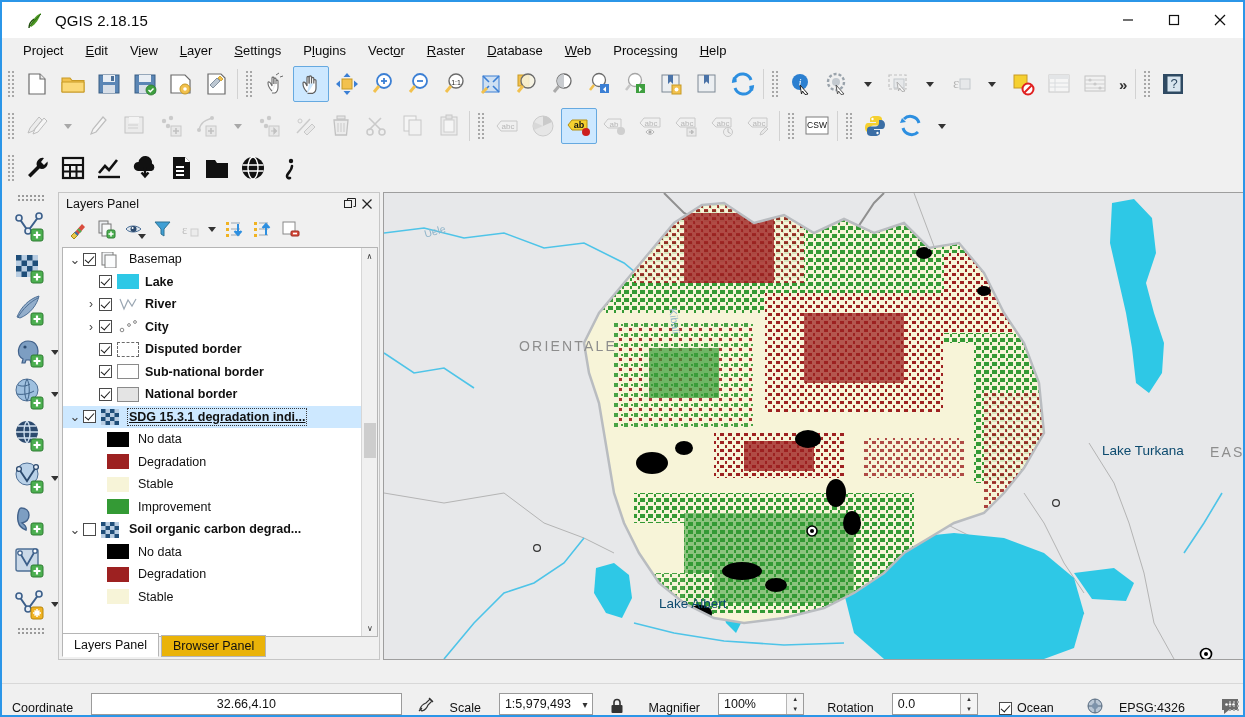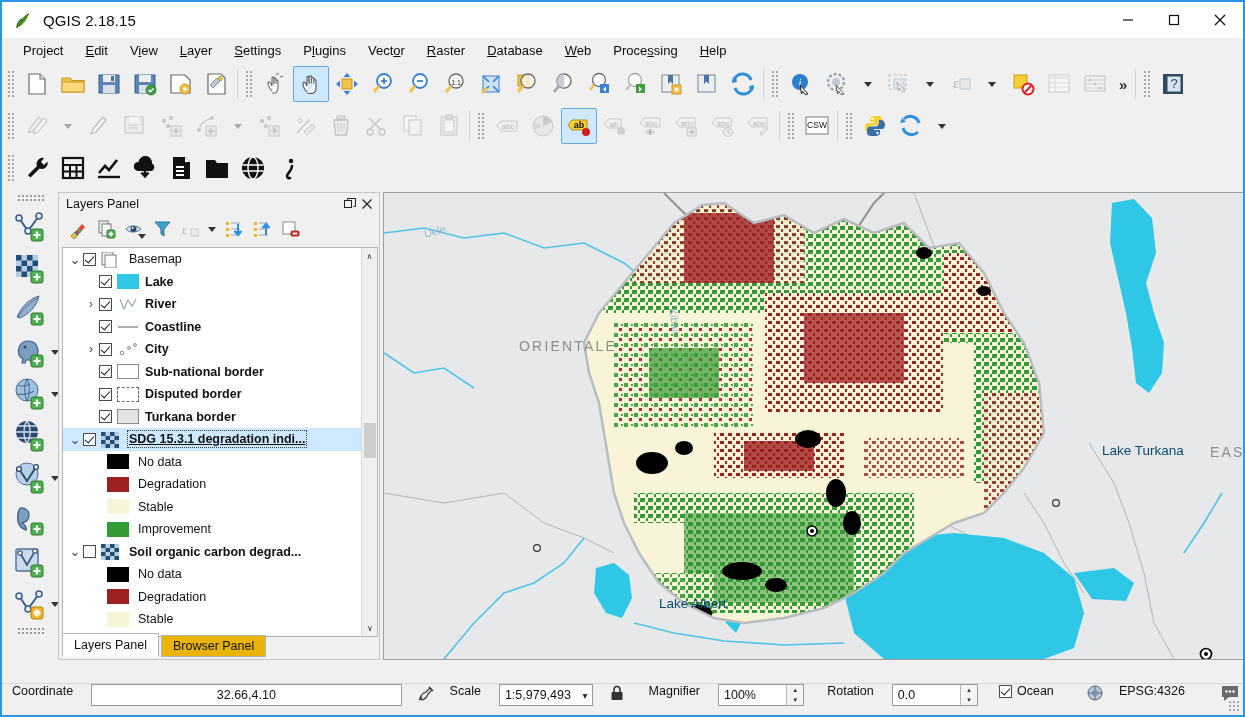--- a/index.html
+++ b/index.html
@@ -11,21 +11,21 @@
     color:#101010;
     background:#f0f0f0;
     overflow:hidden;
     -webkit-font-smoothing:antialiased;
   }
   #app { position:relative; width:1245px; height:717px;
          border:2px solid #2b96e8; background:#f0f0f0; overflow:hidden; }
 
   
   .titlebar { height:36px; background:#ffffff; display:flex; align-items:center;
-              padding-left:12px; position:relative; }
+              padding-left:24px; position:relative; }
   .titlebar .app-icon { width:20px; height:20px; margin-right:9px; position:relative; }
   .title-text { font-size:15px; color:#0a0a0a; letter-spacing:.1px; }
   .win-btns { position:absolute; right:0; top:0; height:36px; display:flex; }
   .win-btn { width:46px; height:36px; display:flex; align-items:center; justify-content:center;
              font-size:15px; color:#111; }
 
   
   .menubar { height:25px; background:#f0f0f0; display:flex; align-items:center;
              padding-left:10px; }
   .menu-item { padding:3px 11px; font-size:13px; color:#0b0b0b; white-space:nowrap; }
@@ -104,21 +104,21 @@
          background:#e7e8ea; border:1px solid #9e9e9e; overflow:hidden; }
   .map svg { display:block; }
   .maplbl { position:absolute; pointer-events:none; white-space:nowrap; }
   .lbl-prov { color:#8d8d8d; font-size:14px; letter-spacing:2.2px; }
   .lbl-lake { color:#0c4a6e; font-size:13.5px; }
   .lbl-river { color:#8fb4c9; font-size:10.5px; }
 
   
   .statusbar { position:absolute; left:0; bottom:0; width:1241px; height:32px;
                background:#f0f0f0; border-top:1px solid #d8d8d8;
-               display:flex; align-items:flex-start; padding-left:10px; gap:11px; }
+               display:flex; align-items:flex-end; padding-left:10px; gap:11px; }
   .sb-label { font-size:12.5px; color:#111; margin-right:7px; white-space:nowrap; }
   .sb-input { height:22px; border:1px solid #9b9b9b; background:#fff; font-size:12.5px;
               display:flex; align-items:center; justify-content:center; color:#111; }
   .sb-combo { height:22px; border:1px solid #9b9b9b; background:#fff; font-size:12.5px;
               display:flex; align-items:center; padding-left:5px; color:#111; }
   .sb-combo .cv { flex:1; }
   .sb-spin { height:22px; border:1px solid #9b9b9b; background:#fff; display:flex;
              align-items:center; font-size:12.5px; color:#111; padding-left:5px; }
   .spin-btns { margin-left:auto; width:17px; height:20px; border-left:1px solid #b6b6b6;
                display:flex; flex-direction:column; background:#f4f4f4; }
@@ -848,58 +848,49 @@
             <span class="indent" style="width: 16px;"></span>
             <span class="exp" style="font-size: 12px;">›</span>
             <span class="cbx on"></span>
             <span class="sym"><svg width="22" height="15">
                 <path d="M3 2 L7 12 L11 3 L15 9 L19 2" fill="none" stroke="#9aa6b2" stroke-width="1.2"></path>
               </svg></span>
             <span class="lname bold">River</span>
           </div>
           <div class="lrow">
             <span class="indent" style="width: 16px;"></span>
-            <span class="exp"></span>
-            <span class="cbx on"></span>
-            <span class="sym"><svg width="22" height="15">
-                <line x1="1" y1="8" x2="21" y2="8" stroke="#9a9a9a" stroke-width="1.6"></line>
-              </svg></span>
-            <span class="lname bold">Coastline</span>
-          </div>
-          <div class="lrow">
-            <span class="indent" style="width: 16px;"></span>
             <span class="exp" style="font-size: 12px;">›</span>
             <span class="cbx on"></span>
             <span class="sym"><svg width="22" height="15">
                 <circle cx="5" cy="11" r="1.8" fill="none" stroke="#888"></circle>
                 <circle cx="12" cy="6" r="1.4" fill="none" stroke="#888"></circle>
                 <circle cx="18" cy="3" r="1.4" fill="none" stroke="#888"></circle>
               </svg></span>
             <span class="lname bold">City</span>
           </div>
           <div class="lrow">
             <span class="indent" style="width: 16px;"></span>
             <span class="exp"></span>
             <span class="cbx on"></span>
-            <span class="sym sym-box" style="background: rgb(255, 255, 255);"></span>
-            <span class="lname bold">Sub-national border</span>
+            <span class="sym" style="background: rgb(255, 255, 255); border: 1px dashed rgb(107, 107, 107);"></span>
+            <span class="lname bold">Disputed border</span>
           </div>
           <div class="lrow">
             <span class="indent" style="width: 16px;"></span>
             <span class="exp"></span>
             <span class="cbx on"></span>
-            <span class="sym" style="background: rgb(255, 255, 255); border: 1px dashed rgb(107, 107, 107);"></span>
-            <span class="lname bold">Disputed border</span>
+            <span class="sym sym-box" style="background: rgb(255, 255, 255);"></span>
+            <span class="lname bold">Sub-national border</span>
           </div>
           <div class="lrow">
             <span class="indent" style="width: 16px;"></span>
             <span class="exp"></span>
             <span class="cbx on"></span>
             <span class="sym sym-box" style="background: rgb(228, 228, 228);"></span>
-            <span class="lname bold">Turkana border</span>
+            <span class="lname bold">National border</span>
           </div>
           <div class="lrow sel">
             <span class="exp" style="font-size: 13px;">⌄</span>
             <span class="cbx on"></span>
             <span class="sym"><svg width="18" height="16" viewBox="0 0 18 16">
                 <rect width="18" height="16" fill="#b8cde2"></rect>
                 <g fill="#1f4e79">
                   <rect x="0" y="0" width="4.5" height="4"></rect>
                   <rect x="9" y="0" width="4.5" height="4"></rect>
                   <rect x="4.5" y="4" width="4.5" height="4"></rect>

